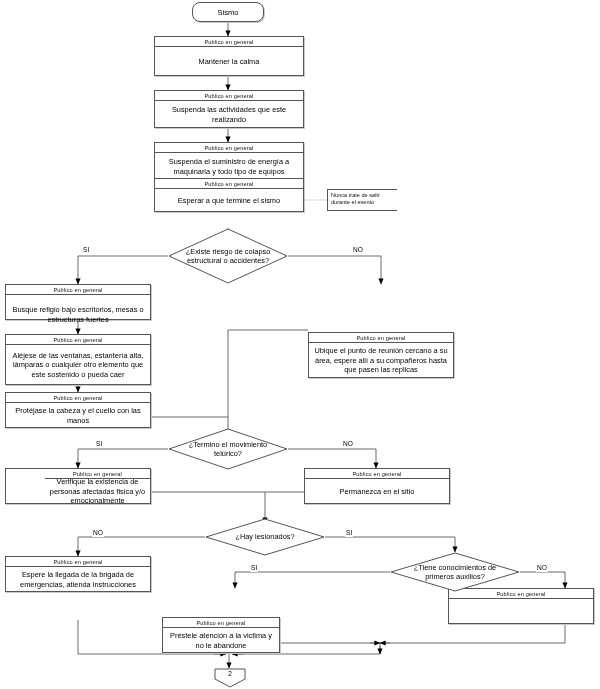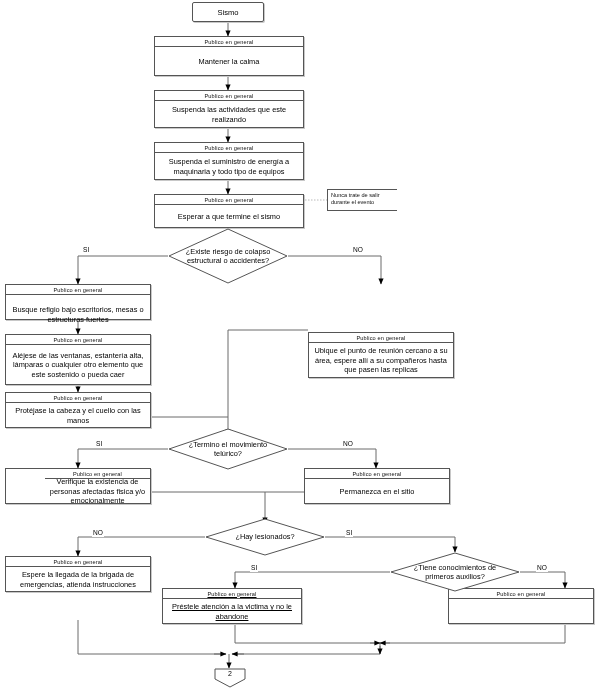--- a/index.html
+++ b/index.html
@@ -36,21 +36,21 @@
     text-align:center;
     font-size:7.4px;
     line-height:9.4px;
     padding:1px 3px;
     color:#000;
   }
 
   
   .term{
     position:absolute;box-sizing:border-box;
-    border:1px solid #555;border-radius:2px;background:#fff;
+    border:1px solid #555;border-radius:8px;background:#fff;
     display:flex;align-items:center;justify-content:center;
     font-size:7.6px;color:#000;
     box-shadow:1px 1px 0 0 #c8c8c8;
   }
 
   
   .dec{position:absolute;}
   .dec .lbl{
     position:absolute;left:0;top:0;width:100%;height:100%;
     display:flex;align-items:center;justify-content:center;
@@ -167,21 +167,21 @@
   <div class="pbox" style="left:154px;top:90px;width:150px;height:38px;">
     <div class="hdr">Publico en general</div>
     <div class="bdy" style="height:27px;">Suspenda las actividades que este realizando</div>
   </div>
 
   <div class="pbox" style="left:154px;top:142px;width:150px;height:38px;">
     <div class="hdr">Publico en general</div>
     <div class="bdy" style="height:27px;">Suspenda el suministro de energía a maquinaria y todo tipo de equipos</div>
   </div>
 
-  <div class="pbox" style="left:154px;top:194px;width:150px;height:34px;">
+  <div class="pbox" style="left:154px;top:178px;width:150px;height:34px;">
     <div class="hdr">Publico en general</div>
     <div class="bdy" style="height:23px;">Esperar a que termine el sismo</div>
   </div>
 
   <div class="pbox" style="left:5px;top:284px;width:146px;height:36px;">
     <div class="hdr">Publico en general</div>
     <div class="bdy" style="height:25px;margin-top:7px;">Busque refigio bajo escritorios, mesas o estructuras fuertes</div>
   </div>
 
   <div class="pbox" style="left:5px;top:334px;width:146px;height:51px;">
@@ -207,21 +207,21 @@
   <div class="pbox" style="left:304px;top:468px;width:146px;height:36px;">
     <div class="hdr">Publico en general</div>
     <div class="bdy" style="height:25px;">Permanezca en el sitio</div>
   </div>
 
   <div class="pbox" style="left:5px;top:556px;width:146px;height:36px;">
     <div class="hdr">Publico en general</div>
     <div class="bdy" style="height:25px;">Espere la llegada de la brigada de emergencias, atienda instrucciones</div>
   </div>
 
-  <div class="pbox" style="left:162px;top:588px;width:140px;height:36px;text-decoration:underline;">
+  <div class="pbox" style="left:162px;top:617px;width:118px;height:36px;">
     <div class="hdr">Publico en general</div>
     <div class="bdy" style="height:25px;">Préstele atención a la victima y no le abandone</div>
   </div>
 
   <div class="pbox" style="left:448px;top:588px;width:146px;height:36px;">
     <div class="hdr">Publico en general</div>
   </div>
 
   <div class="dec" style="left:168px;top:228px;width:120px;height:56px;">
     <svg width="120" height="56" viewBox="0 0 120 56" xmlns="http://www.w3.org/2000/svg">

